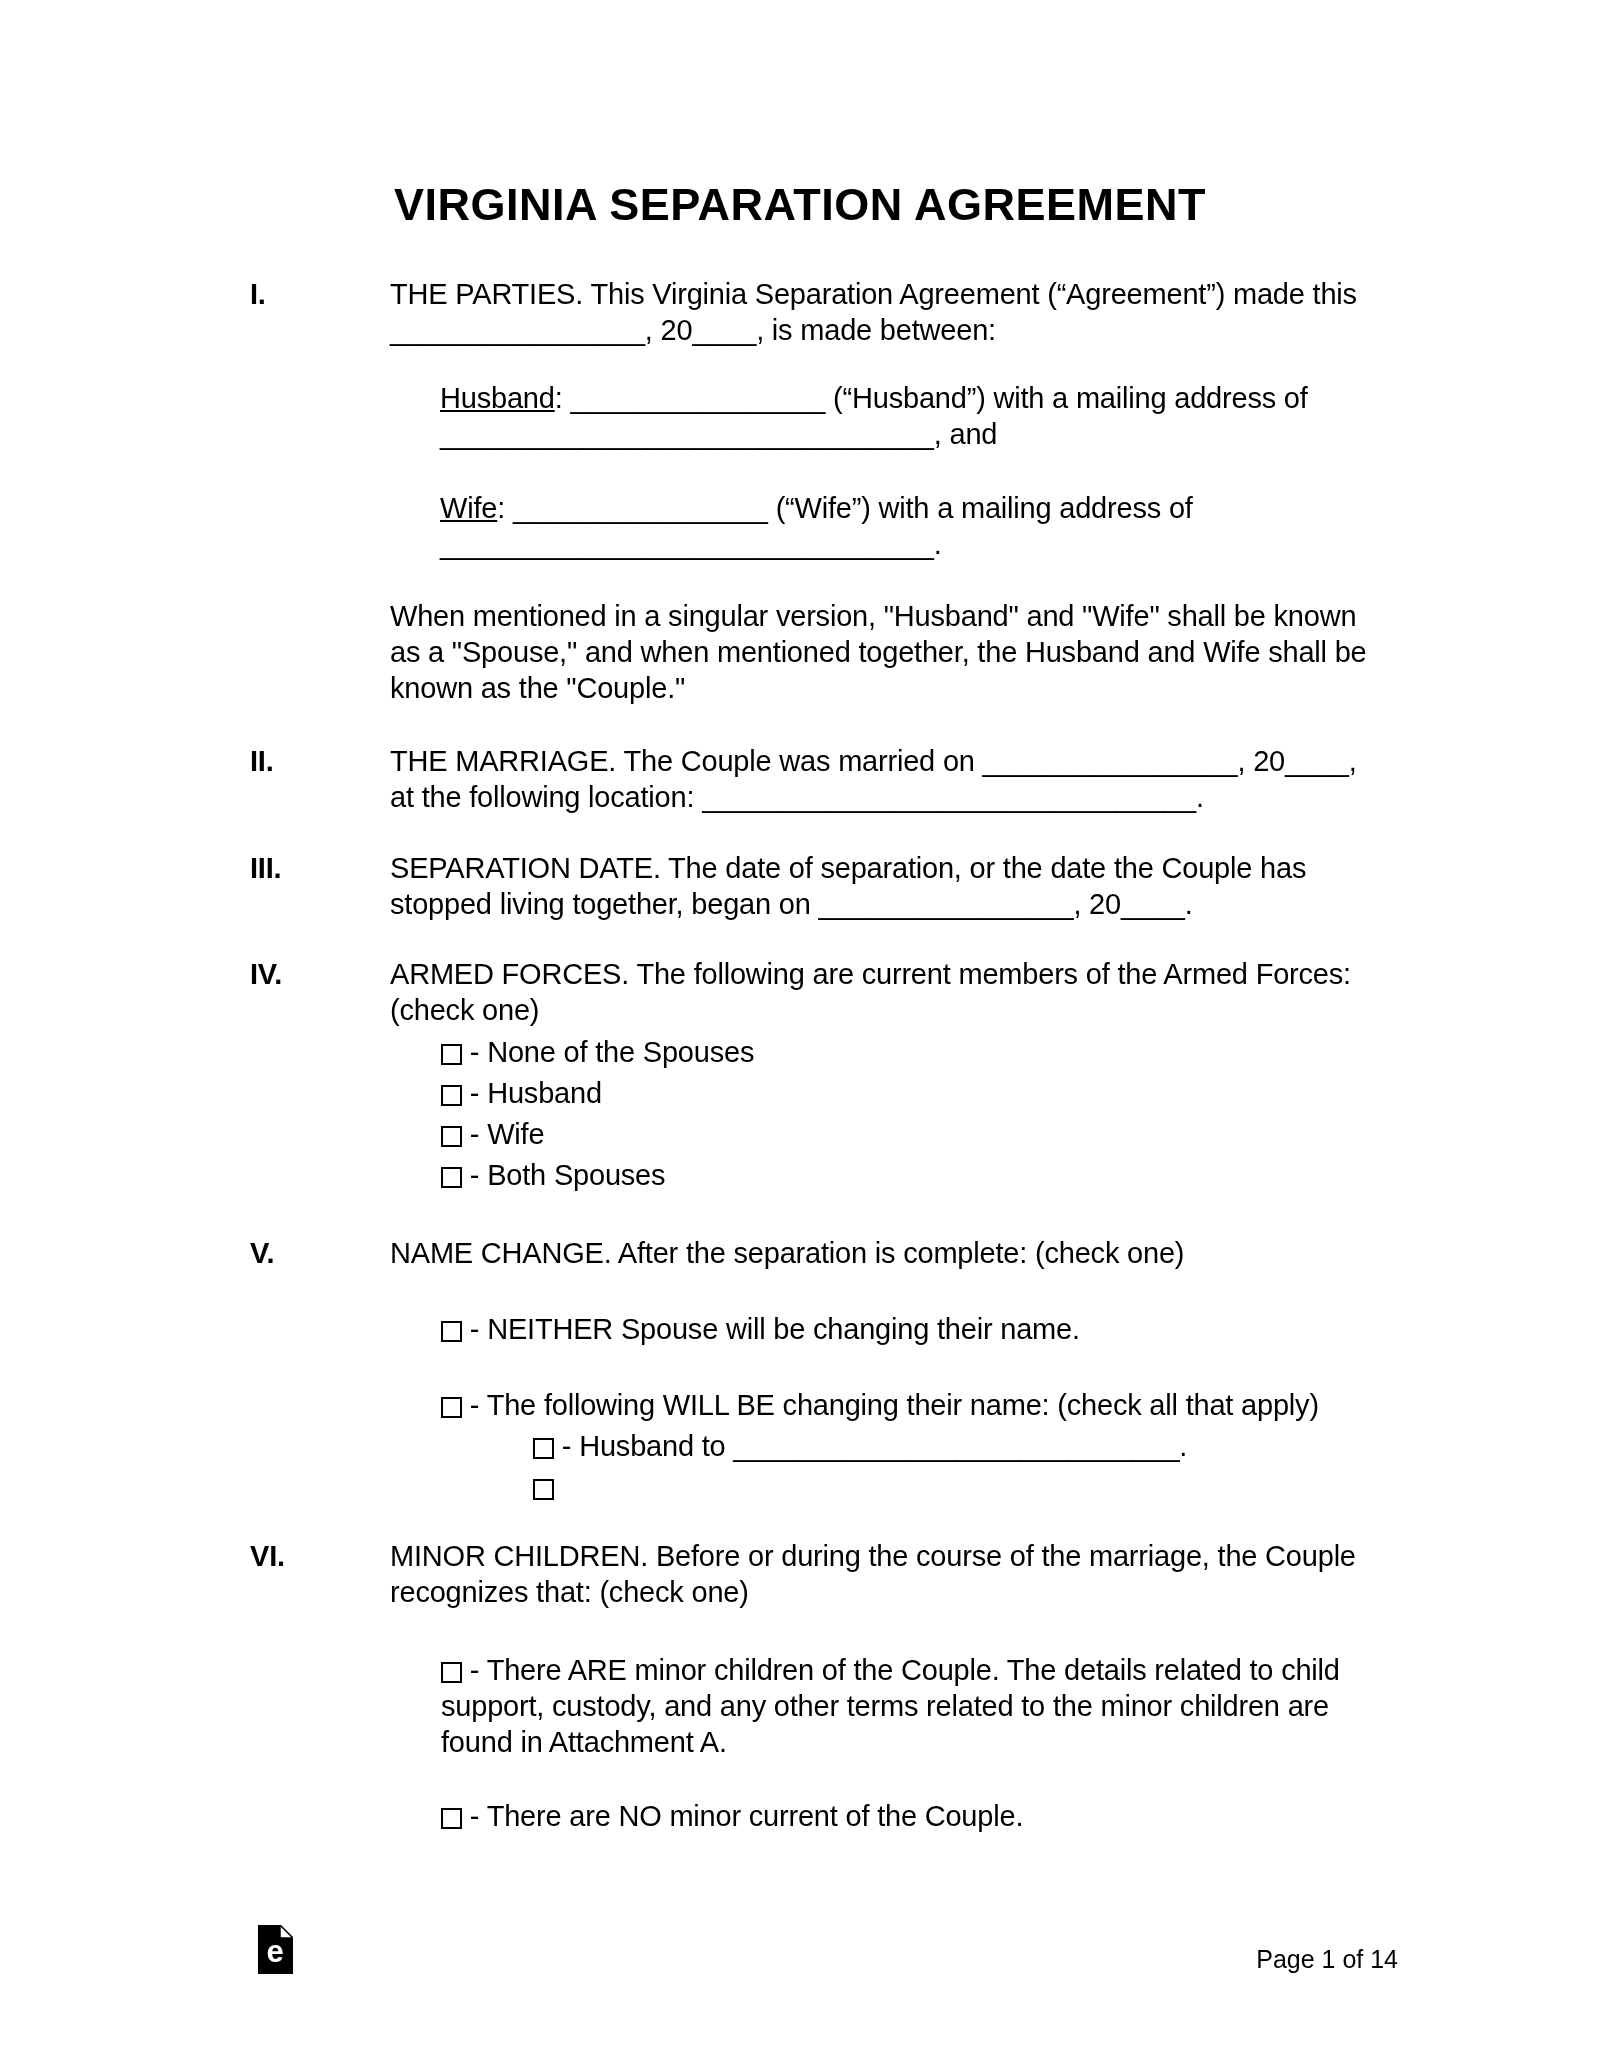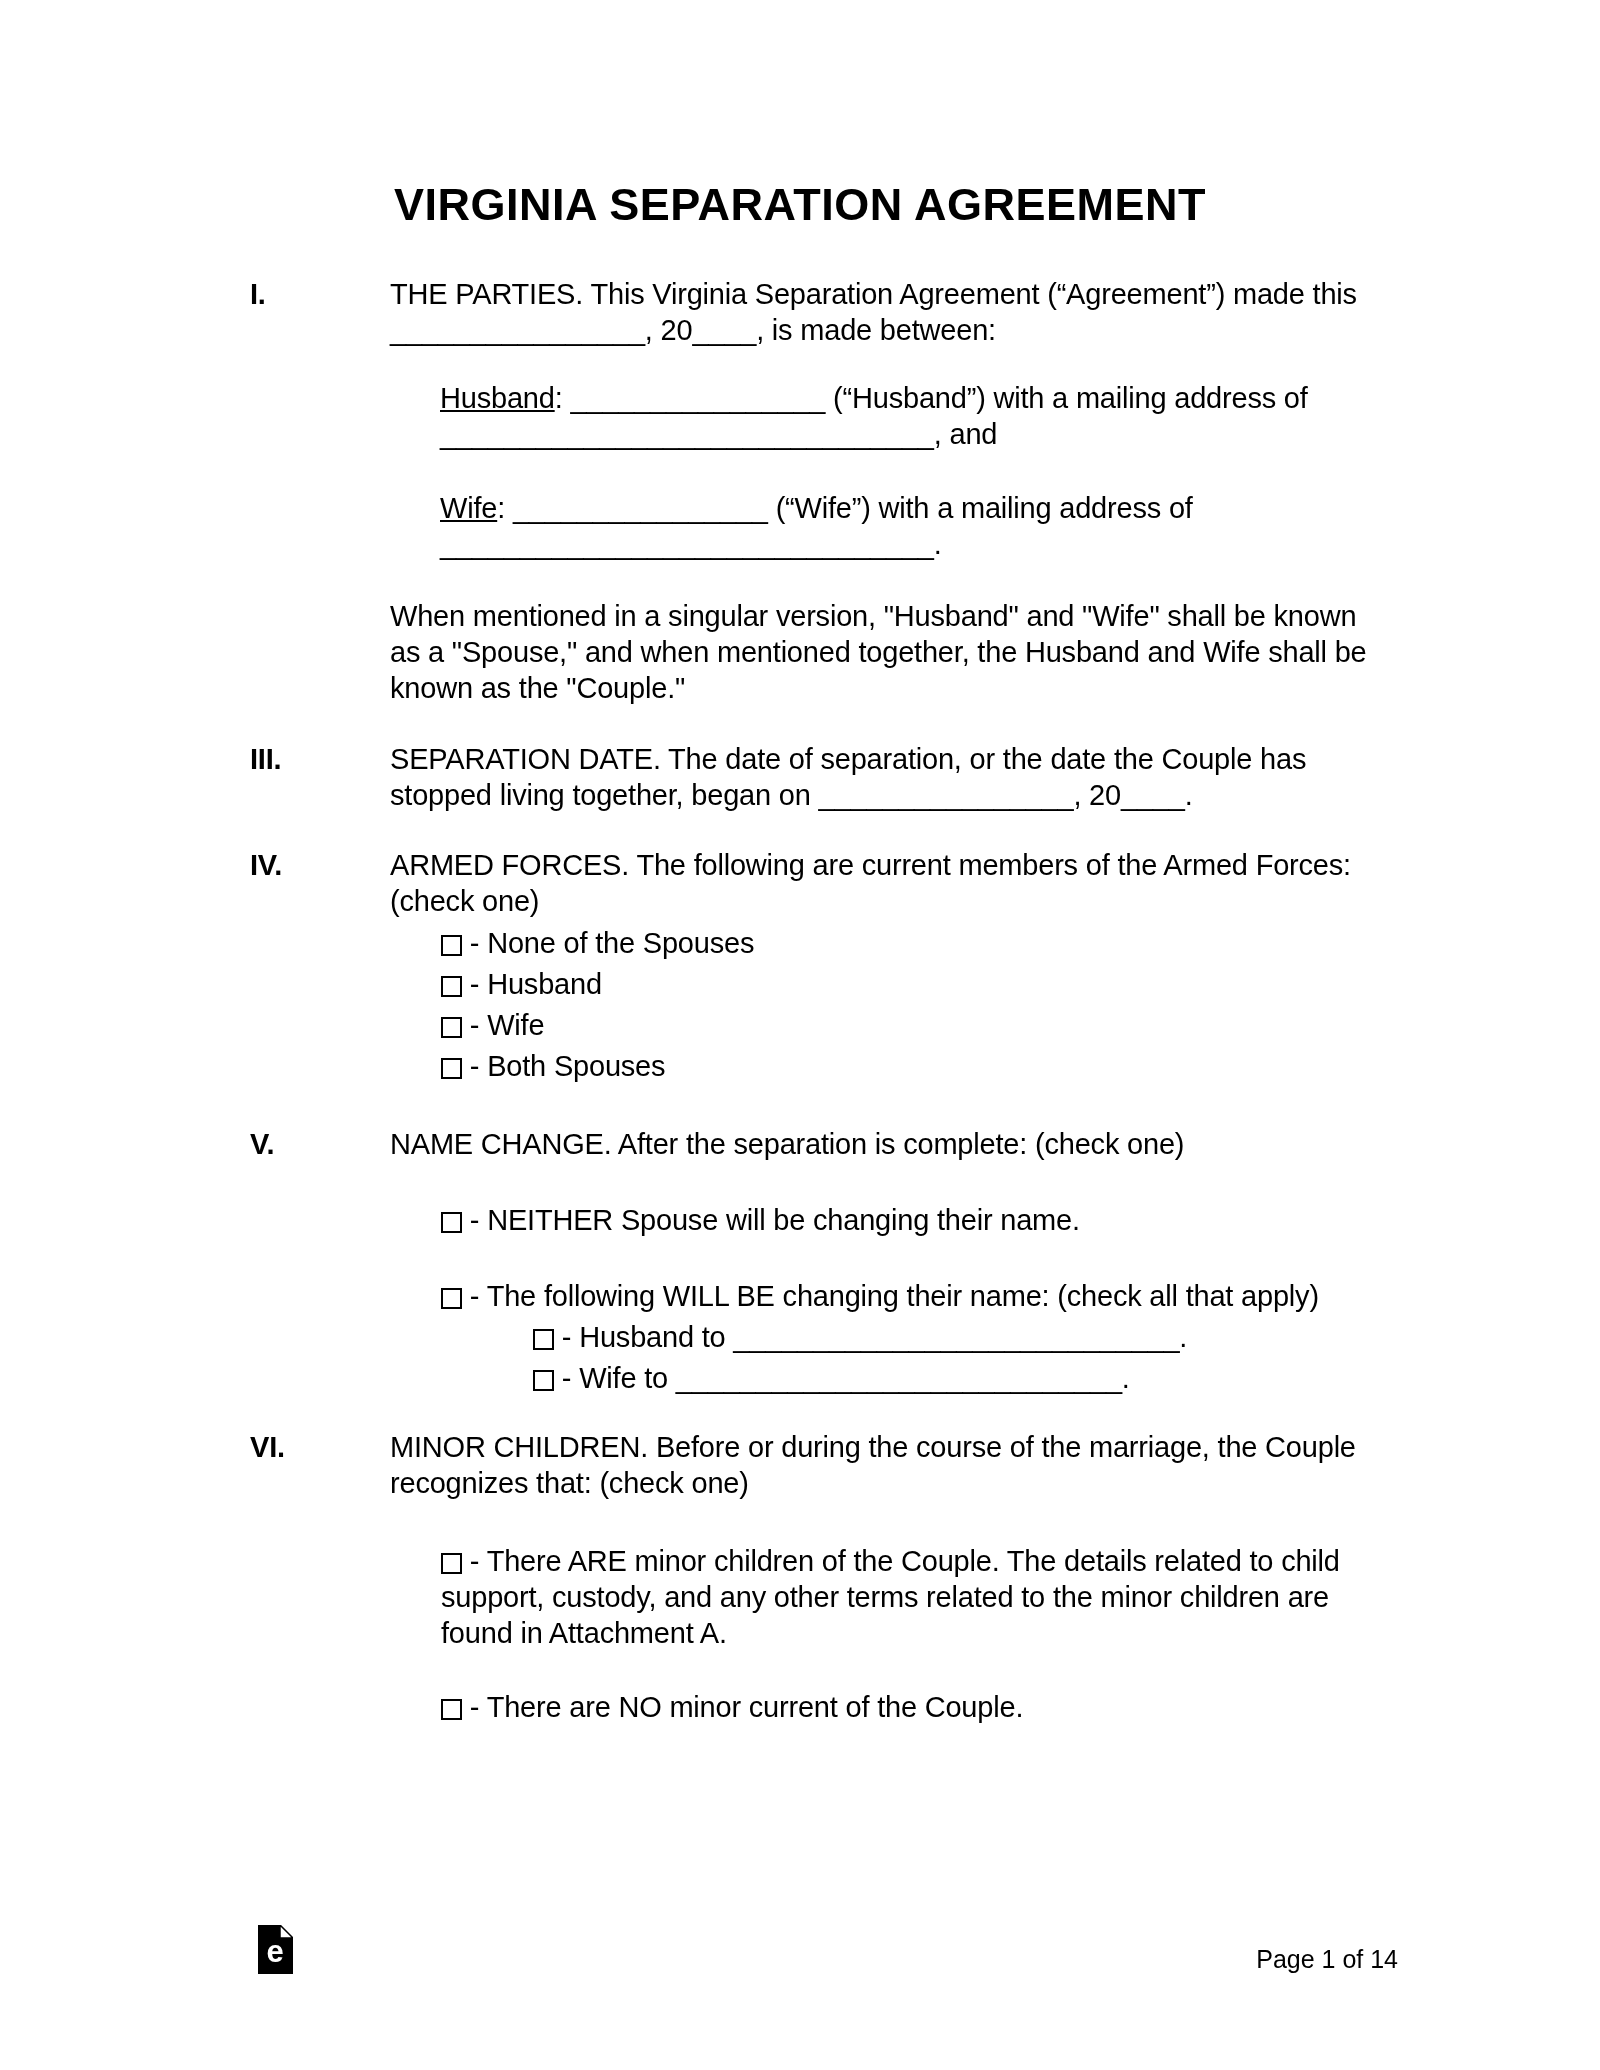--- a/index.html
+++ b/index.html
@@ -82,20 +82,27 @@
       <div class="para ind1" style="margin-top:32px"><span class="und">Husband</span><span>: ________________ (“Husband”) with a mailing address of
 _______________________________, and</span></div>
       <div class="para ind1" style="margin-top:38px"><span class="und">Wife</span><span>: ________________ (“Wife”) with a mailing address of
 _______________________________.</span></div>
       <div class="para" style="margin-top:36px"><span>When mentioned in a singular version, "Husband" and "Wife" shall be known
 as a "Spouse," and when mentioned together, the Husband and Wife shall be
 known as the "Couple."</span></div>
     </div>
   </section>
 
+  <section class="sec" style="margin-top:37px">
+    <div class="num">II.</div>
+    <div class="body">
+      <div class="para"><span class="bold">THE MARRIAGE</span><span>. The Couple was married on ________________, 20____,
+at the following location: _______________________________.</span></div>
+    </div>
+  </section>
 
   <section class="sec" style="margin-top:35px">
     <div class="num">III.</div>
     <div class="body">
       <div class="para"><span class="bold">SEPARATION DATE</span><span>. The date of separation, or the date the Couple has
 stopped living together, began on ________________, 20____.</span></div>
     </div>
   </section>
 
   <section class="sec" style="margin-top:34px">
@@ -112,21 +119,21 @@
     </div>
   </section>
 
   <section class="sec" style="margin-top:39px">
     <div class="num">V.</div>
     <div class="body">
       <div class="para"><span class="bold">NAME CHANGE</span><span>. After the separation is complete: (check one)</span></div>
       <div class="row lh41" style="margin-top:38px"><span class="cbx"></span><span> - </span><span class="bold">NEITHER</span><span> Spouse will be changing their name.</span></div>
       <div class="row lh41" style="margin-top:35px"><span class="cbx"></span><span> - The following </span><span class="bold">WILL BE</span><span> changing their name: (check all that apply)</span></div>
       <div class="row lh41 ind2"><span class="cbx"></span><span> - Husband to ____________________________.</span></div>
-      <div class="row lh41 ind2"><span class="cbx"></span><span> - Wife to ____________________________.</span></div>
+      <div class="row lh41 ind2"><span class="cbx"></span></div>
     </div>
   </section>
 
   <section class="sec" style="margin-top:30px">
     <div class="num">VI.</div>
     <div class="body">
       <div class="para"><span class="bold">MINOR CHILDREN</span><span>. Before or during the course of the marriage, the Couple
 recognizes that: (check one)</span></div>
       <div class="row" style="margin-top:42px"><span class="cbx"></span><span> - There </span><span class="bold">ARE</span><span> minor children of the Couple. The details related to child
 support, custody, and any other terms related to the minor children are

